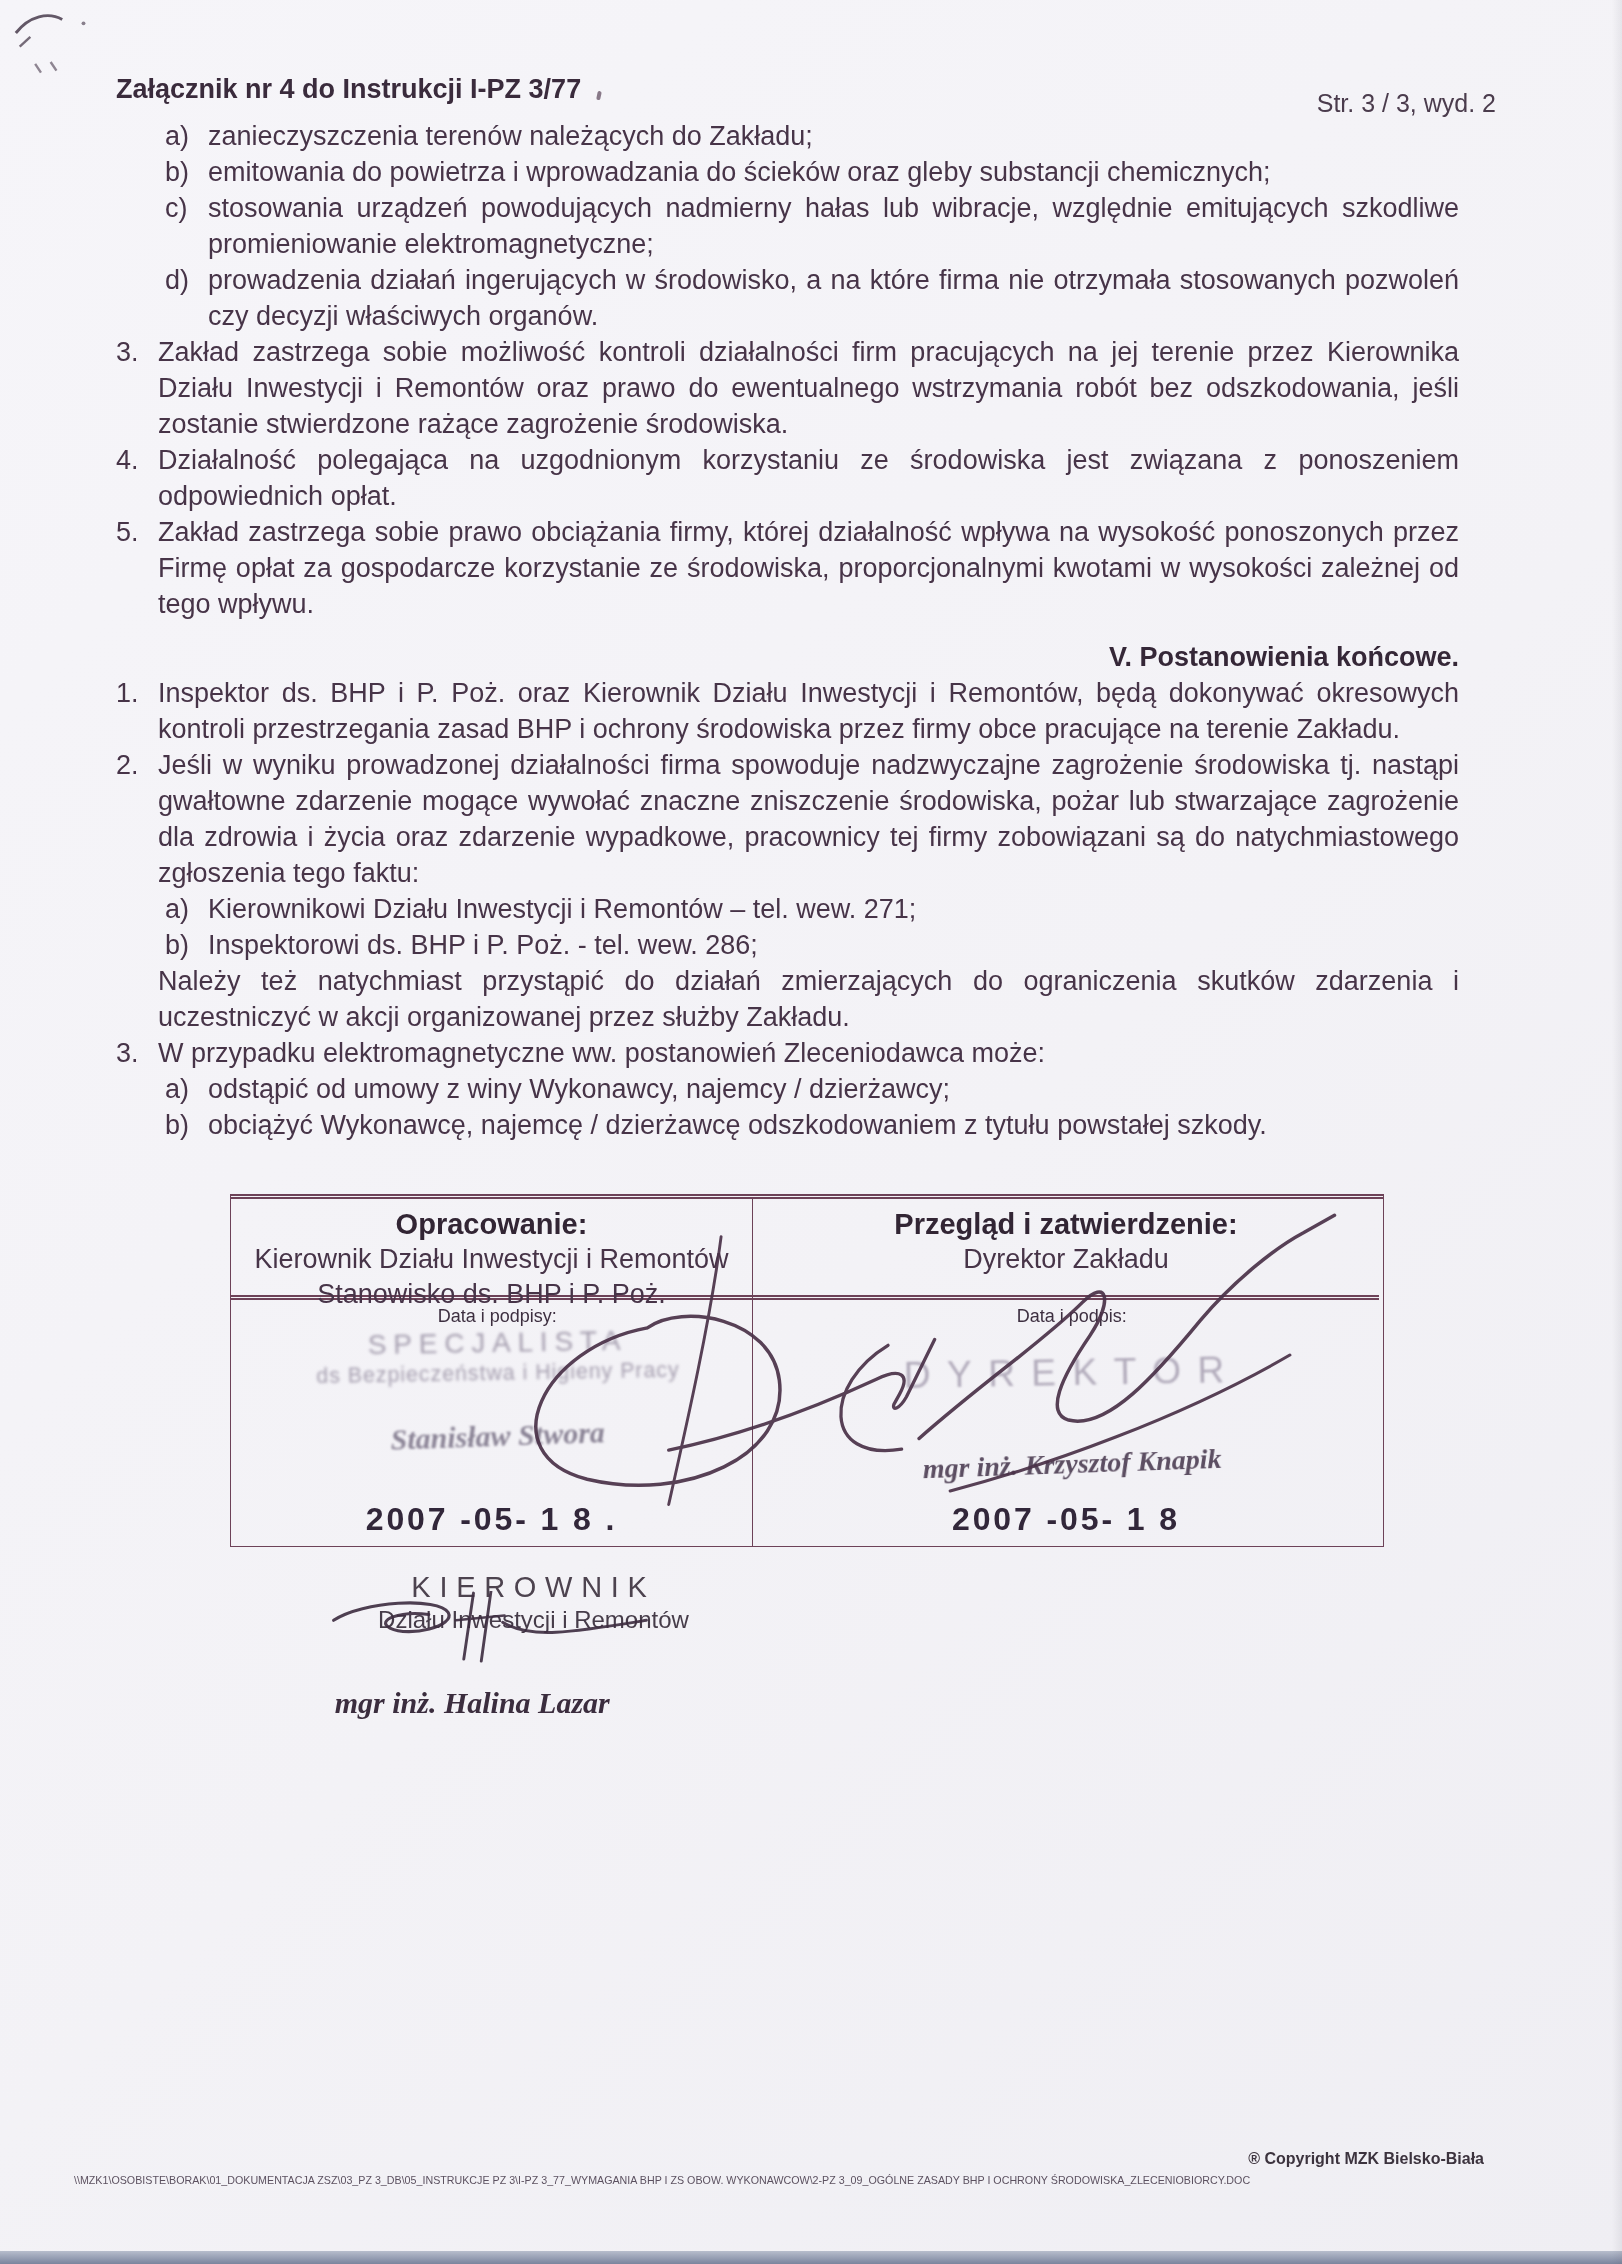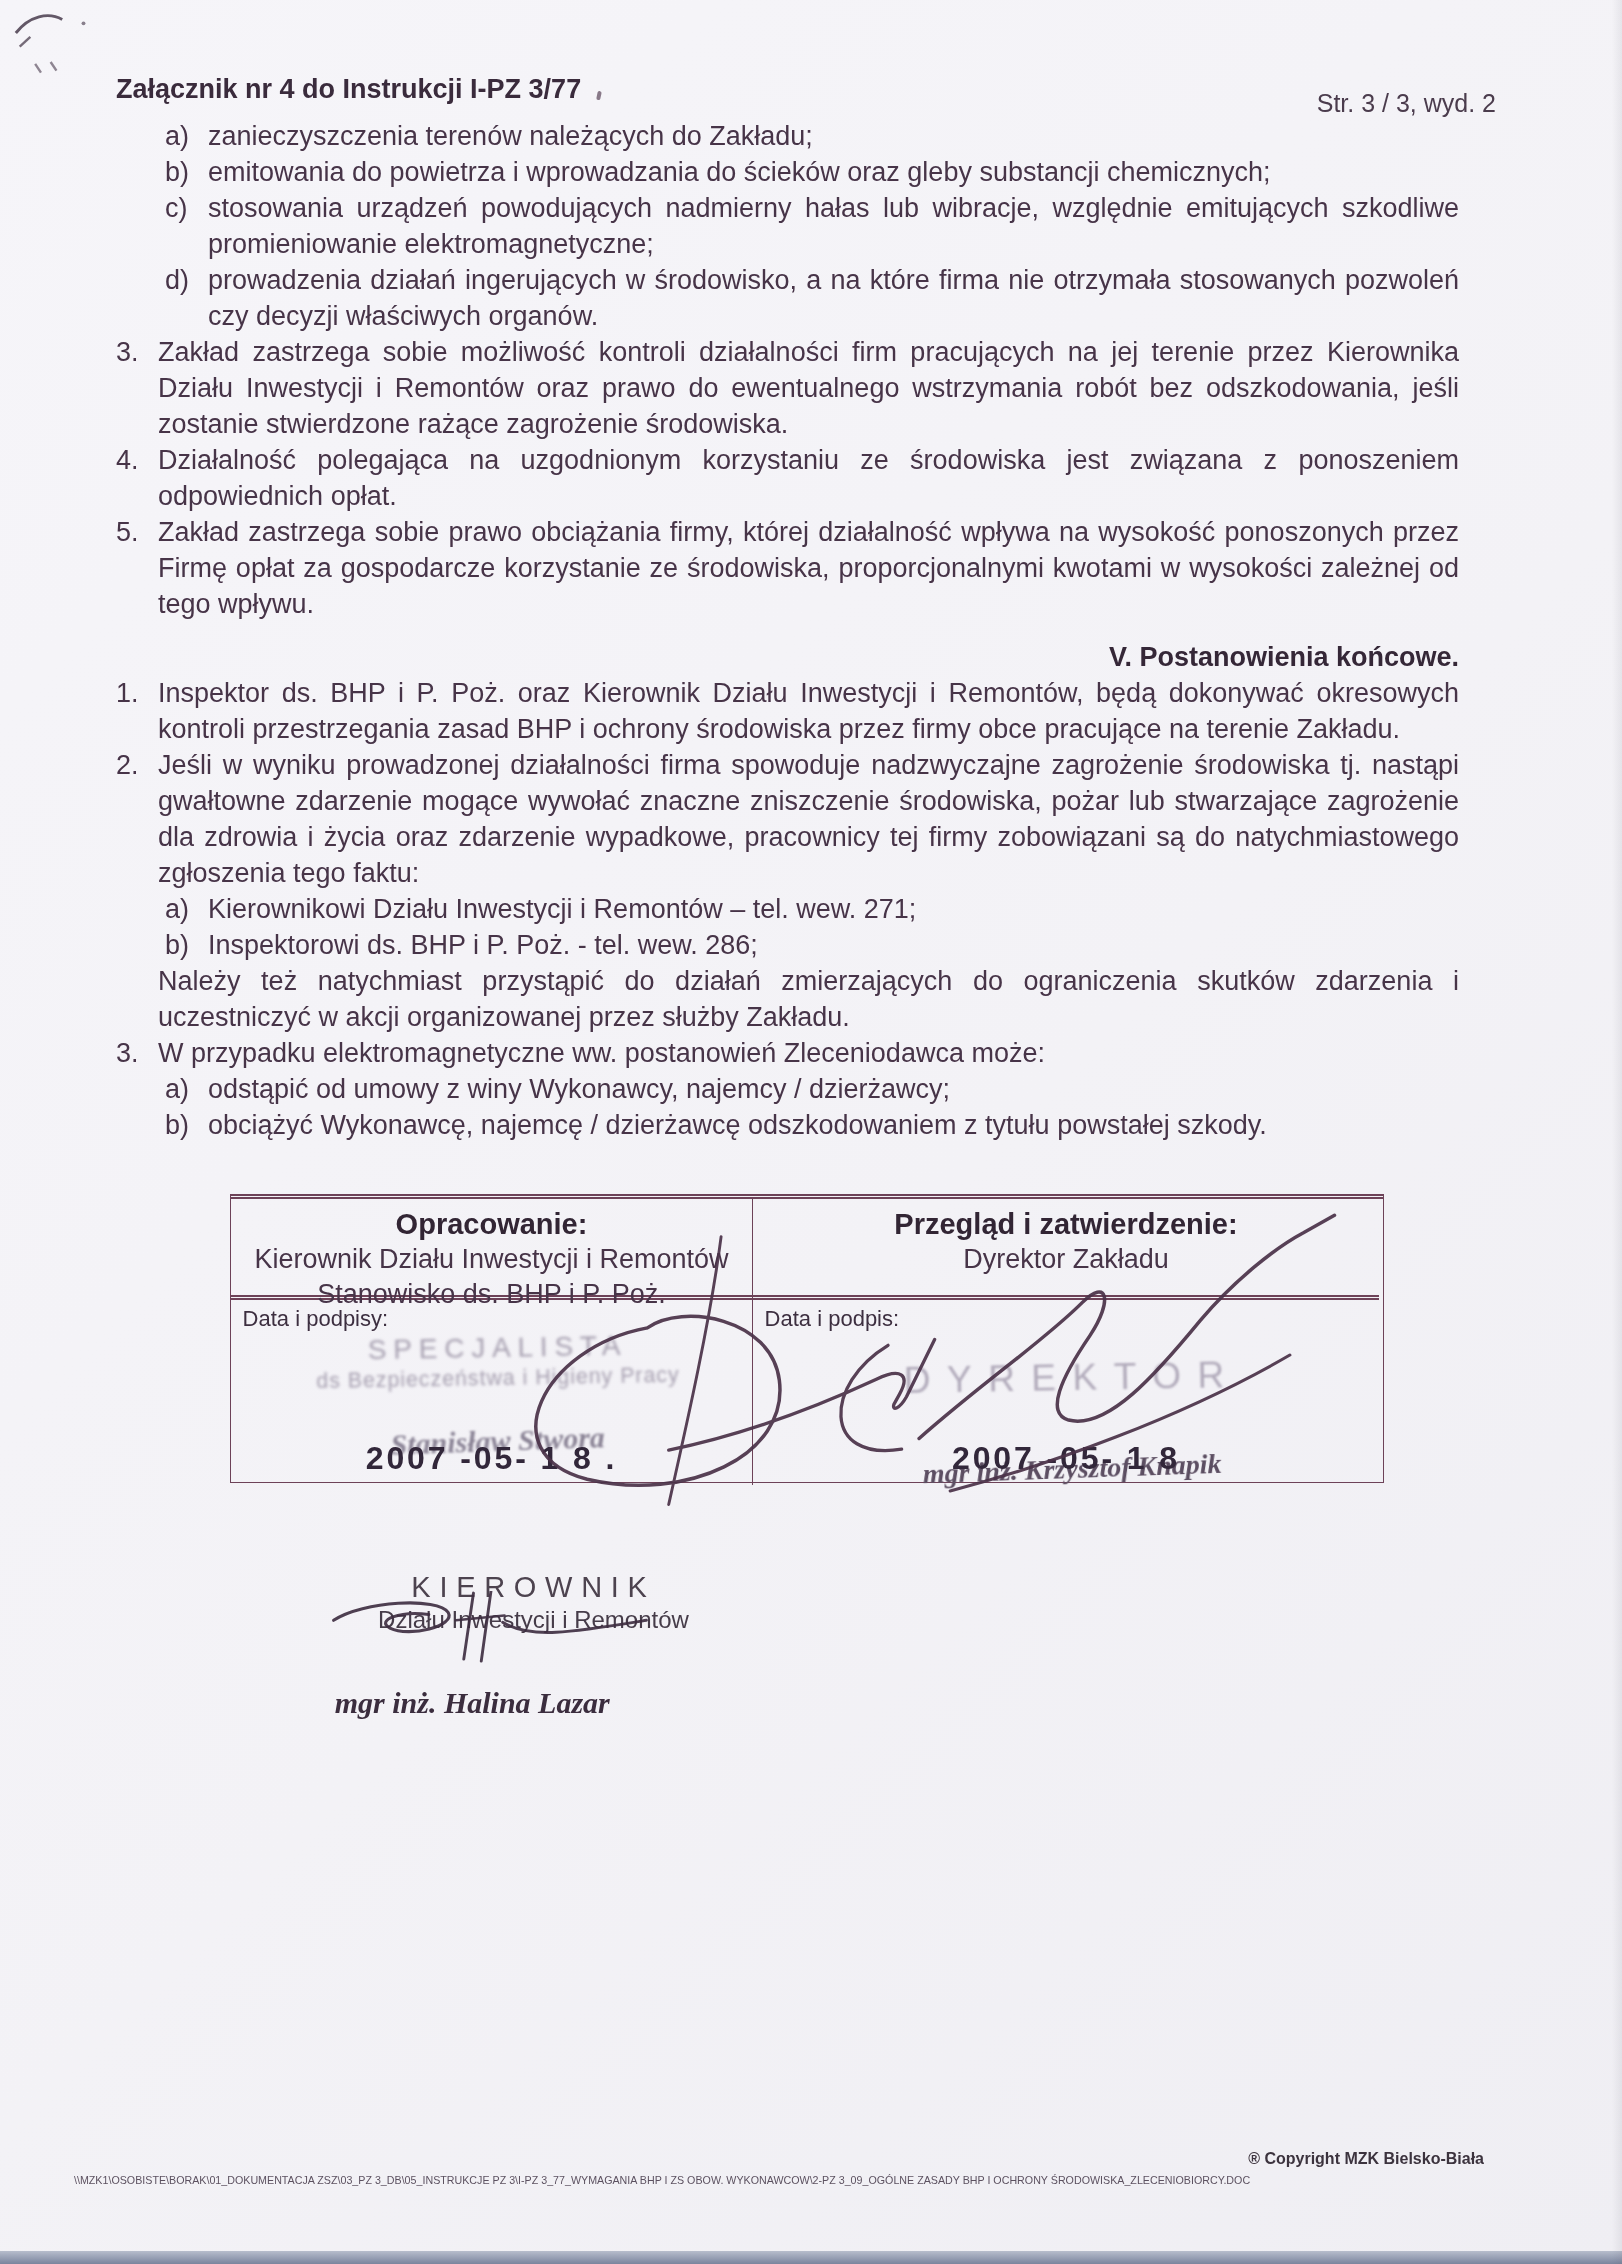--- a/index.html
+++ b/index.html
@@ -35,32 +35,32 @@
   }
   .sub{position:relative;padding-left:92px;}
   .sub .mk{position:absolute;left:49px;top:0;text-align:left;}
   .num{position:relative;padding-left:42px;}
   .num .mk{position:absolute;left:0;top:0;text-align:left;}
   .cont{padding-left:42px;}
   .vhead{font-weight:bold;color:#352737;margin-top:16.5px;text-align:right;}
 
   
   .tbl{
-    position:absolute;left:230px;top:1194px;width:1154px;height:289px;
+    position:absolute;left:230px;top:1194px;width:1154px;height:353px;
     border:1.9px solid #6d4258;border-top:5.8px double #6d4258;
     display:grid;grid-template-columns:522px 626px;grid-template-rows:101px 1fr;
     box-sizing:border-box;background:transparent;
   }
   .cell{box-sizing:border-box;}
   .c-l{border-right:1.9px solid #6d4258;}
   .hdr{border-bottom:5.8px double #6d4258;text-align:center;padding-top:7.8px;line-height:35px;}
   .hdr .b{font-weight:bold;color:#322534;font-size:29px;}
   .hdr .n{color:#473448;font-size:27px;}
   .sigcell{position:relative;padding:5.8px 0 0 11.6px;}
-  .sig-label{font-size:22px;color:#3d2f40;text-align:left;}
+  .sig-label{font-size:18px;color:#3d2f40;text-align:center;}
   .stamp-faint{
     text-align:center;color:#978fa2;filter:blur(1.4px);opacity:.85;
     transform:rotate(-1deg);margin-top:0;
   }
   .stamp-faint .l1{font-size:28px;letter-spacing:6.8px;}
   .stamp-faint .l2{font-size:21.3px;letter-spacing:1px;margin-top:1.9px;}
   .stamp-name-faint{
     text-align:center;margin-top:33px;
     font-family:"Liberation Serif",serif;font-style:italic;font-weight:bold;
     font-size:30px;color:#8b8496;filter:blur(1.2px);transform:rotate(-2deg);

